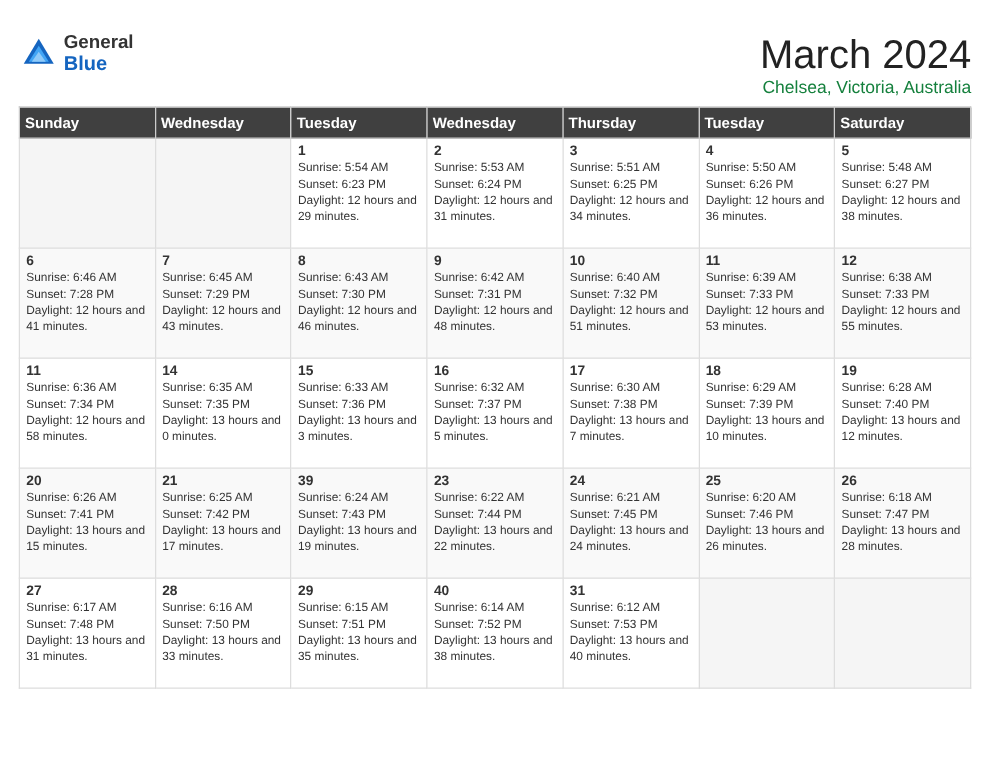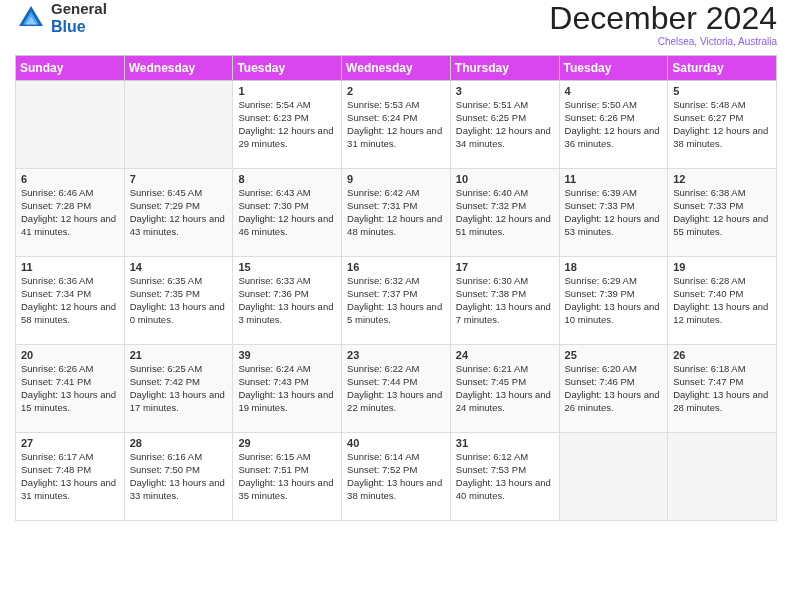--- a/index.html
+++ b/index.html
@@ -6,21 +6,21 @@
     body {
       font-family: Arial, sans-serif;
       background: #fff;
       width: 792px;
       min-height: 612px;
     }
     .page {
       width: 792px;
       min-height: 612px;
       background: #fff;
-      padding: 1px 15px 15px 15px;
+      padding: 26px 15px 15px 15px;
     }
     .header {
       display: flex;
       justify-content: space-between;
       align-items: flex-start;
       margin-bottom: 8px;
     }
     .logo {
       display: flex;
       align-items: center;
@@ -48,30 +48,30 @@
     .title-block {
       text-align: right;
     }
     .month-title {
       font-size: 32px;
       font-weight: 300;
       color: #222;
       line-height: 1.1;
     }
     .location {
-      font-size: 10px;
-      color: #8b5cf6;
+      font-size: 14px;
+      color: #15803d;
     }
     .calendar {
       width: 100%;
       border-collapse: collapse;
       table-layout: fixed;
     }
     .calendar th {
-      background: #d946ef;
+      background: #404040;
       color: #fff;
       font-size: 12px;
       font-weight: bold;
       padding: 5px 4px;
       text-align: left;
       border: 1px solid #ccc;
     }
     .calendar td {
       vertical-align: top;
       border: 1px solid #ddd;
@@ -109,21 +109,21 @@
         <polygon points="20,5 35,30 5,30" fill="#1565c0"></polygon>
         <polygon points="20,12 30,28 10,28" fill="#42a5f5"></polygon>
         <polygon points="20,18 27,28 13,28" fill="#90caf9"></polygon>
       </svg>
       <div class="logo-text">
         <span class="logo-general">General</span>
         <span class="logo-blue">Blue</span>
       </div>
     </div>
     <div class="title-block">
-      <div class="month-title">December 2024</div>
+      <div class="month-title">March 2024</div>
       <div class="location">Chelsea, Victoria, Australia</div>
     </div>
   </div>
 
   <table class="calendar">
     <thead>
       <tr>
         <th>Sunday</th>
         <th>Wednesday</th>
         <th>Tuesday</th>

